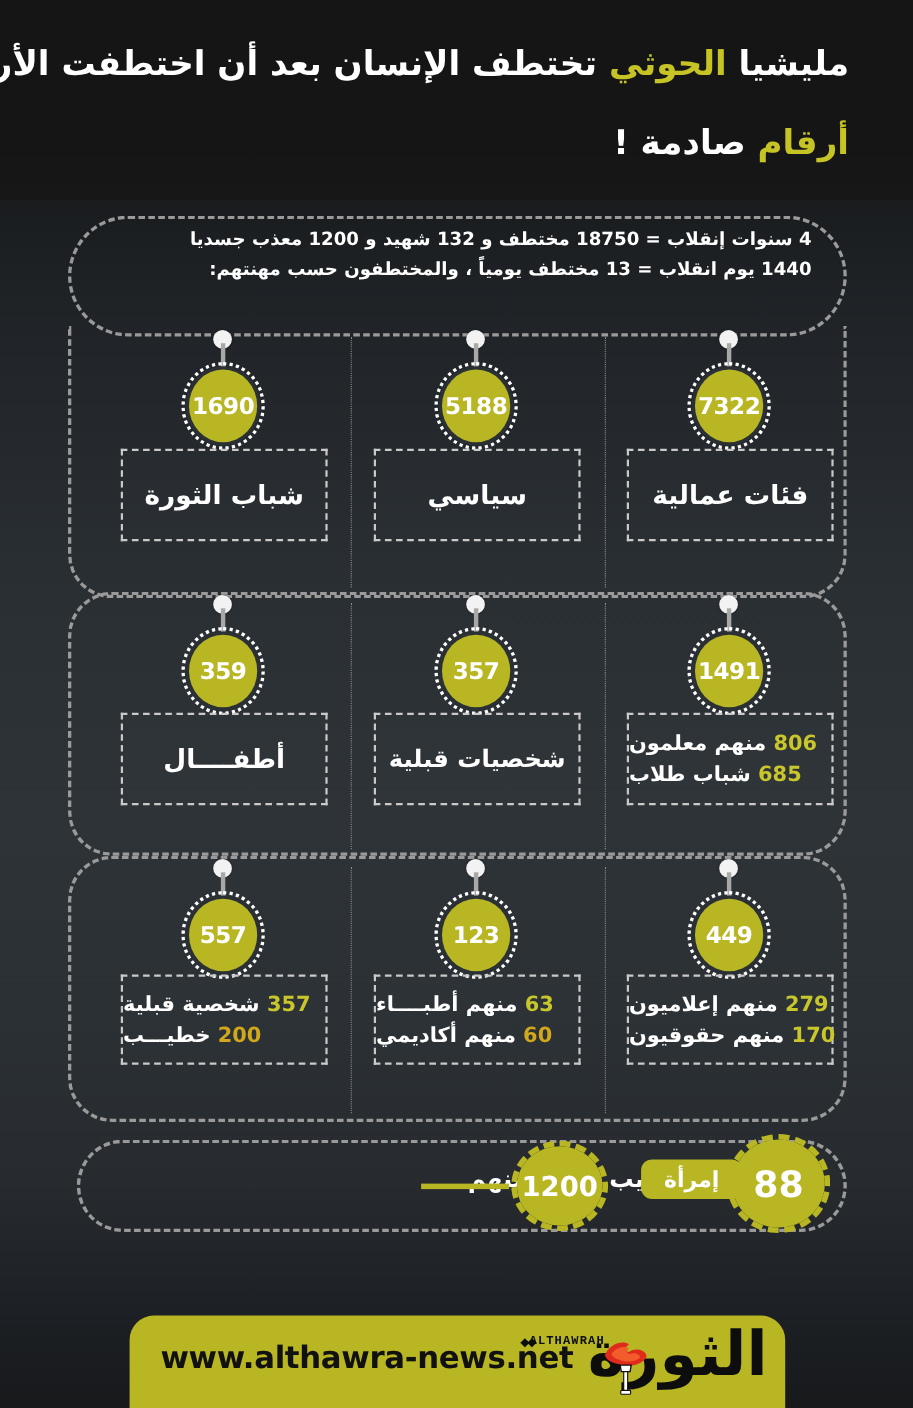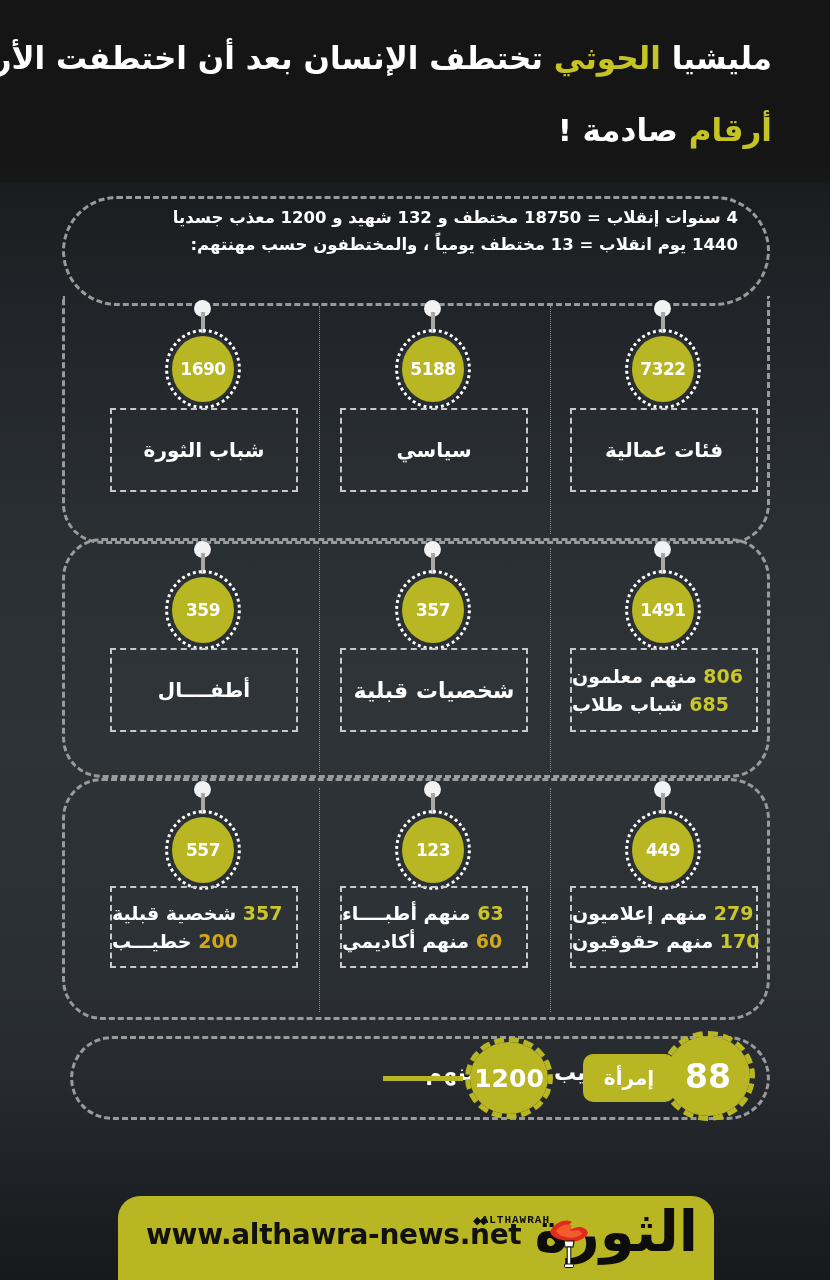--- a/index.html
+++ b/index.html
@@ -140,21 +140,21 @@
   .badge {
     position: absolute;
     width: 62px;
     height: 66px;
     border-radius: 50%;
     background: #b8b623;
     color: #ffffff;
     display: flex;
     align-items: center;
     justify-content: center;
-    font-size: 17px;
+    font-size: 21px;
     font-weight: bold;
     letter-spacing: -0.5px;
     box-shadow:
       0 0 0 3px #2b3035,
       0 0 0 4px transparent;
   }
   .badge::before {
     content: "";
     position: absolute;
     left: -7px;
@@ -173,21 +173,21 @@
     border: 2px dashed #c9c9c9;
     box-sizing: border-box;
     display: flex;
     flex-direction: column;
     align-items: center;
     justify-content: center;
     direction: rtl;
     background: rgba(255,255,255,0.012);
   }
   .label-card .lbl {
-    font-size: 20px;
+    font-size: 24px;
     font-weight: bold;
     color: #ffffff;
     white-space: nowrap;
     letter-spacing: 1px;
   }
   .label-card.stat {
     align-items: flex-end;
     padding-right: 12px;
   }
   .stat-line {
@@ -251,21 +251,21 @@
     top: 1036px;
     width: 84px;
     height: 80px;
     font-size: 33px;
   }
   .pill-emraa {
     position: absolute;
     left: 583px;
     top: 1054px;
     width: 92px;
-    height: 48px;
+    height: 36px;
     border-radius: 10px;
     background: #b8b623;
     color: #ffffff;
     display: flex;
     align-items: center;
     justify-content: center;
     font-size: 20px;
     font-weight: bold;
     direction: rtl;
     z-index: 2;

